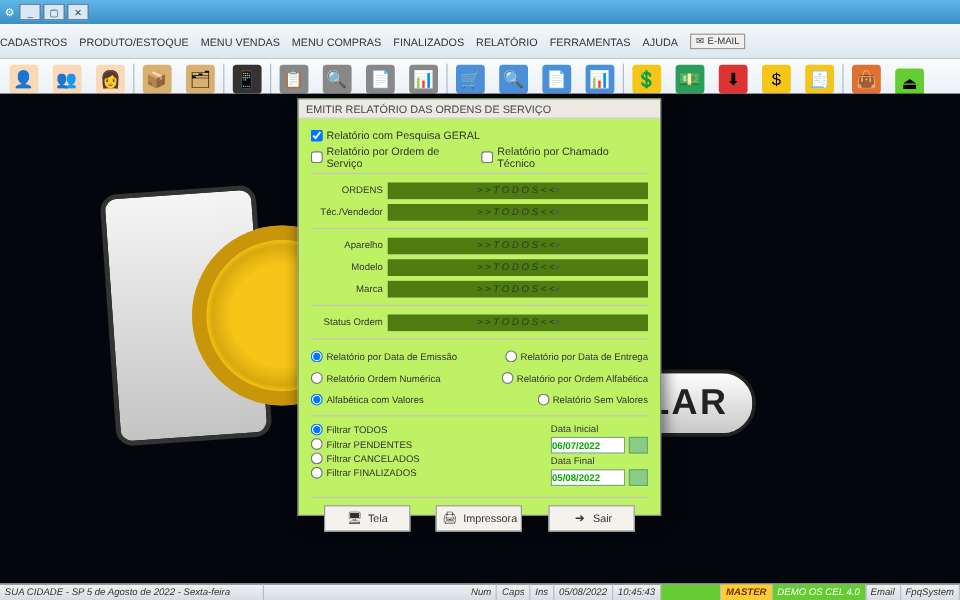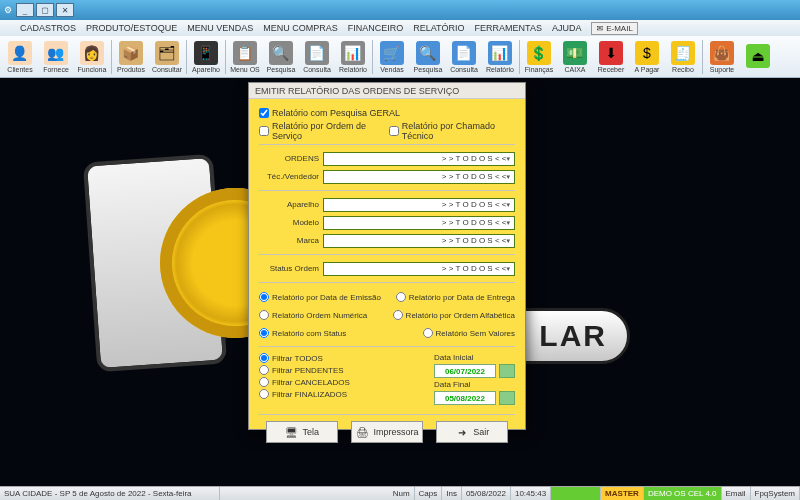--- a/index.html
+++ b/index.html
@@ -3,63 +3,63 @@
 <meta charset="utf-8">
 <style>
 * { margin: 0; padding: 0; box-sizing: border-box; font-family: Tahoma, sans-serif; }
 body { width: 800px; height: 500px; overflow: hidden; background: #000; position: relative; }
 
 .titlebar { height: 20px; background: linear-gradient(#5fb8e8,#3a8fc4); display: flex; align-items: center; padding: 0 4px; color: #fff; font-size: 9px; }
 .titlebar .title-text { flex: 1; white-space: nowrap; overflow: hidden; }
 .titlebar .win-btns { display: flex; gap: 2px; }
 .titlebar .win-btn { width: 18px; height: 14px; background: #d8e8f4; border: 1px solid #4a7090; font-size: 8px; display: flex; align-items: center; justify-content: center; color: #345; }
 
-.menubar { height: 16px; background: linear-gradient(#f4f8fb,#dbe7f0); display: flex; align-items: center; padding: 0 20px; gap: 10px; font-size: 9px; color: #333; }
+.menubar { height: 29px; background: linear-gradient(#f4f8fb,#dbe7f0); display: flex; align-items: center; padding: 0 0; gap: 10px; font-size: 9px; color: #333; }
 .menubar span { cursor: default; }
 .email-btn { display: flex; align-items: center; gap: 3px; background: #f0f0f0; border: 1px solid #999; padding: 0 4px; height: 13px; font-size: 8px; }
 
 .toolbar { height: 42px; background: linear-gradient(#fafcfe,#e3ecf3); display: flex; align-items: center; padding: 0 2px; gap: 0; border-bottom: 1px solid #a6b8c8; }
 .tool-btn { width: 36px; height: 40px; display: flex; flex-direction: column; align-items: center; justify-content: center; gap: 1px; cursor: pointer; }
 .tool-btn .ico { width: 24px; height: 24px; border-radius: 3px; display: flex; align-items: center; justify-content: center; font-size: 14px; }
 .tool-btn .lbl { font-size: 7px; color: #333; white-space: nowrap; }
 .tool-sep { width: 1px; height: 34px; background: #b0bcc8; margin: 0 1px; }
 
 .content { position: absolute; top: 78px; left: 0; right: 0; bottom: 14px; background: #04060d; overflow: hidden; }
 
 
 .bg-logo { position: absolute; left: 90px; top: 80px; width: 540px; height: 260px; }
 .bg-logo .gear { position: absolute; left: 70px; top: 30px; width: 150px; height: 150px; border-radius: 50%; background: radial-gradient(circle,#f5c518 40%,#d8a80e 55%,#f5c518 60%); box-shadow: inset 0 0 0 12px #c9950a; }
 .bg-logo .phone { position: absolute; left: 0px; top: 0px; width: 130px; height: 210px; border-radius: 14px; background: linear-gradient(#f5f5f5,#c4c4c4); border: 4px solid #333; transform: rotate(-4deg); }
 .bg-logo .txt { position: absolute; left: 230px; top: 30px; font-size: 86px; font-weight: 900; color: #f5c518; -webkit-text-stroke: 3px #000; letter-spacing: -4px; }
 .bg-logo .sub { position: absolute; left: 240px; top: 150px; width: 300px; height: 56px; background: linear-gradient(#fefefe,#c8c8c8); border-radius: 28px; border: 3px solid #222; display: flex; align-items: center; justify-content: flex-end; padding-right: 20px; font-size: 30px; font-weight: 900; color: #222; letter-spacing: 2px; }
 
-.dialog { position: absolute; left: 248px; top: 4px; width: 278px; height: 348px; background: #fde047; border: 1px solid #888; box-shadow: 2px 4px 12px rgba(0,0,0,.6); font-size: 9px; color: #333; }
+.dialog { position: absolute; left: 248px; top: 4px; width: 303px; height: 348px; background: #bef264; border: 1px solid #888; box-shadow: 2px 4px 12px rgba(0,0,0,.6); font-size: 9px; color: #333; }
 .dlg-title { height: 16px; background: #ece9e2; border-bottom: 1px solid #ccc; display: flex; align-items: center; padding-left: 6px; font-size: 9px; color: #444; }
 .dlg-body { padding: 6px 10px; display: flex; flex-direction: column; gap: 3px; }
 .row { display: flex; align-items: center; gap: 4px; height: 15px; }
 .row.two { justify-content: space-between; }
 .chk { display: flex; align-items: center; gap: 3px; }
 .chk input { width: 10px; height: 10px; }
 .lblr { width: 60px; text-align: right; font-size: 8px; }
-.sel { flex: 1; height: 14px; background: #fff; border: 1px solid #4d7c0f; font-size: 8px; padding: 0 4px; display: flex; align-items: center; justify-content: flex-end; }
+.sel { flex: 1; height: 14px; background: #fff; border: 7px solid #4d7c0f; font-size: 8px; padding: 0 4px; display: flex; align-items: center; justify-content: center; font-style: italic; }
 .sel::after { content: "▾"; font-size: 7px; color: #555; }
 .hr { height: 1px; background: #c8c4bc; margin: 3px 0; }
 .radio-col { display: flex; flex-direction: column; gap: 2px; flex: 1; }
 .rad { display: flex; align-items: flex-end; gap: 3px; font-size: 8px; }
 .rad input { width: 10px; height: 10px; }
 .date-grp { display: flex; flex-direction: column; gap: 2px; }
 .date-row { display: flex; align-items: center; gap: 3px; }
 .date-lbl { font-size: 8px; width: 52px; }
-.date-inp { width: 62px; height: 14px; border: 1px solid #7a7; background: #fff; color: #0a0; font-size: 8px; text-align: center; font-weight: bold; }
+.date-inp { width: 62px; height: 14px; border: 1px solid #7a7; background: #fff; color: #0a0; font-size: 8px; text-align: left; font-weight: bold; }
 .date-btn { width: 16px; height: 14px; background: #8c8; border: 1px solid #6a6; }
 .btn-row { display: flex; justify-content: space-around; margin-top: 6px; padding-top: 6px; border-top: 1px solid #c8c4bc; }
 .dlg-btn { width: 72px; height: 22px; background: #f4f2ed; border: 1px solid #999; display: flex; align-items: center; justify-content: center; gap: 4px; font-size: 9px; }
 .dlg-btn .bi { width: 14px; height: 14px; display: flex; align-items: center; justify-content: center; font-size: 10px; }
 
-.statusbar { position: absolute; bottom: 0; left: 0; right: 0; height: 14px; background: linear-gradient(#f0f2f4,#d8dde2); display: flex; align-items: flex-end; font-size: 8px; color: #333; border-top: 1px solid #aaa; }
+.statusbar { position: absolute; bottom: 0; left: 0; right: 0; height: 14px; background: linear-gradient(#f0f2f4,#d8dde2); display: flex; align-items: flex-end; font-size: 8px; color: #333; border-top: 1px solid #aaa; font-style: italic; }
 .statusbar .cell { padding: 0 4px; border-right: 1px solid #b6bec6; height: 100%; display: flex; align-items: center; white-space: nowrap; }
 .statusbar .spacer { flex: 1; }
 .statusbar .green { background: #6c3; color: #fff; }
 .statusbar .yellow { background: #fc3; color: #630; font-weight: bold; }
 </style>
 </head>
 <body>
 
 <div class="titlebar">
   <span style="margin-right:4px">⚙</span>
@@ -68,21 +68,21 @@
     <div class="win-btn">▢</div>
     <div class="win-btn">✕</div>
   </div>
 </div>
 
 <div class="menubar">
   <span>CADASTROS</span>
   <span>PRODUTO/ESTOQUE</span>
   <span>MENU VENDAS</span>
   <span>MENU COMPRAS</span>
-  <span>FINANCEIRO</span>
+  <span>FINALIZADOS</span>
   <span>RELATÓRIO</span>
   <span>FERRAMENTAS</span>
   <span>AJUDA</span>
   <div class="email-btn">
       <span>✉</span>
       <span>E-MAIL</span>
     </div>
 </div>
 
 <div class="toolbar" id="toolbar">
@@ -261,21 +261,21 @@
             <span>Relatório Ordem Numérica</span>
           </label>
         <label class="rad">
             <input type="radio" name="r2" style="">
             <span>Relatório por Ordem Alfabética</span>
           </label>
       </div>
       <div class="row two">
         <label class="rad">
             <input type="radio" name="r3" checked="" style="">
-            <span>Relatório com Status</span>
+            <span>Alfabética com Valores</span>
           </label>
         <label class="rad">
             <input type="radio" name="r3" style="">
             <span>Relatório Sem Valores</span>
           </label>
       </div>
       <div class="hr"></div>
       <div class="row two" style="align-items:flex-start;height:auto">
         <div class="radio-col">
           <label class="rad">

